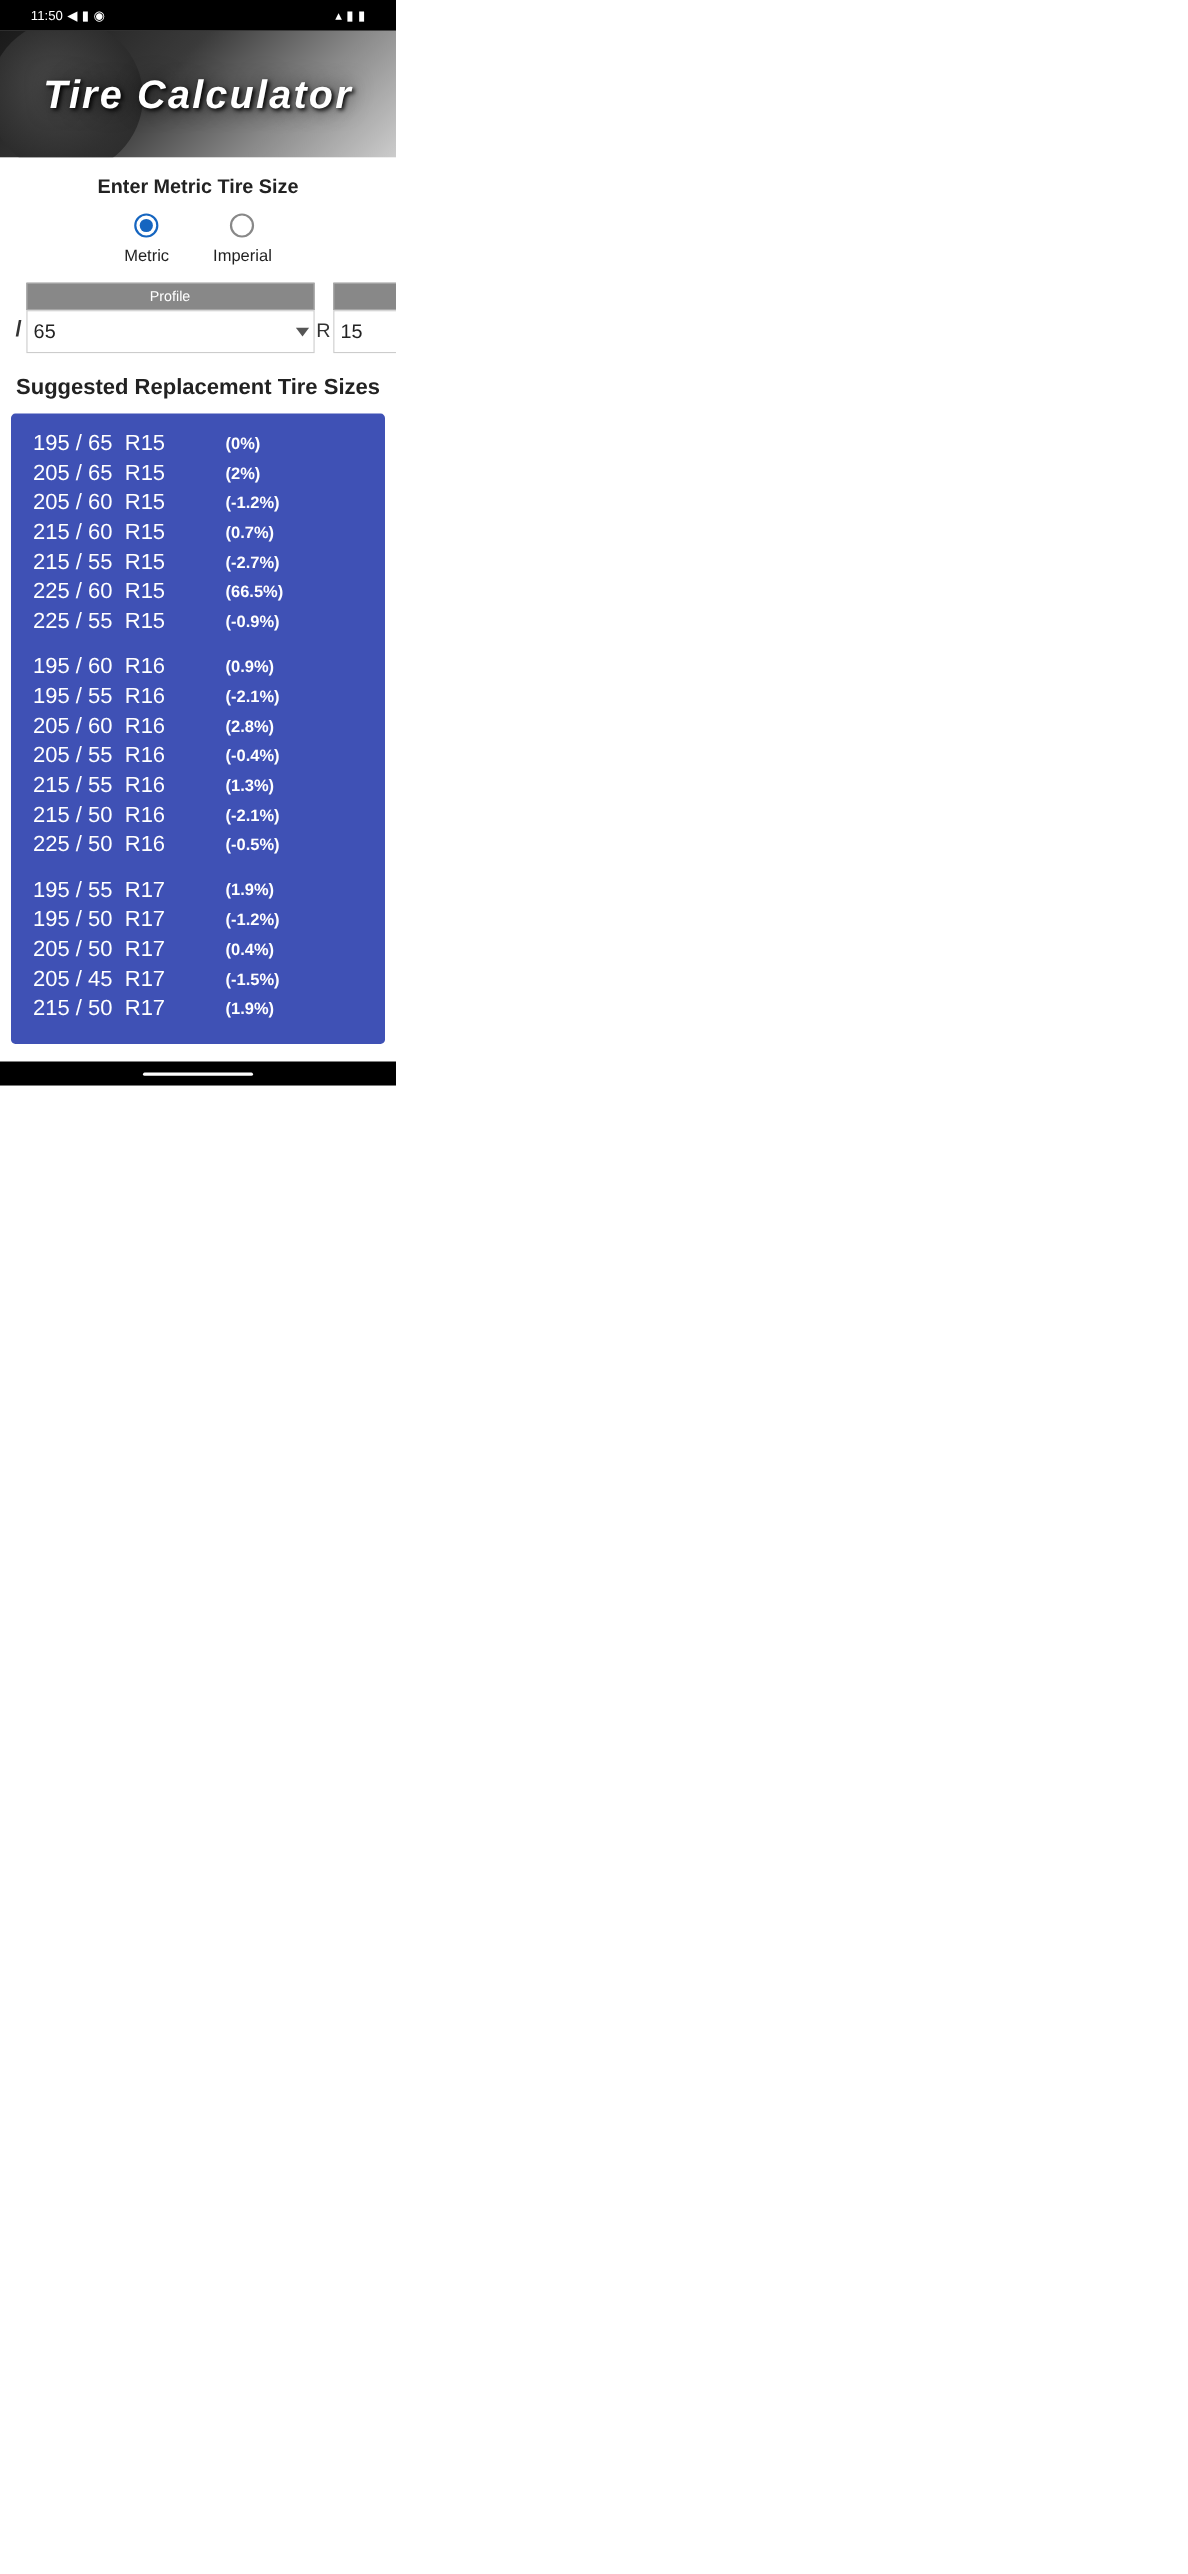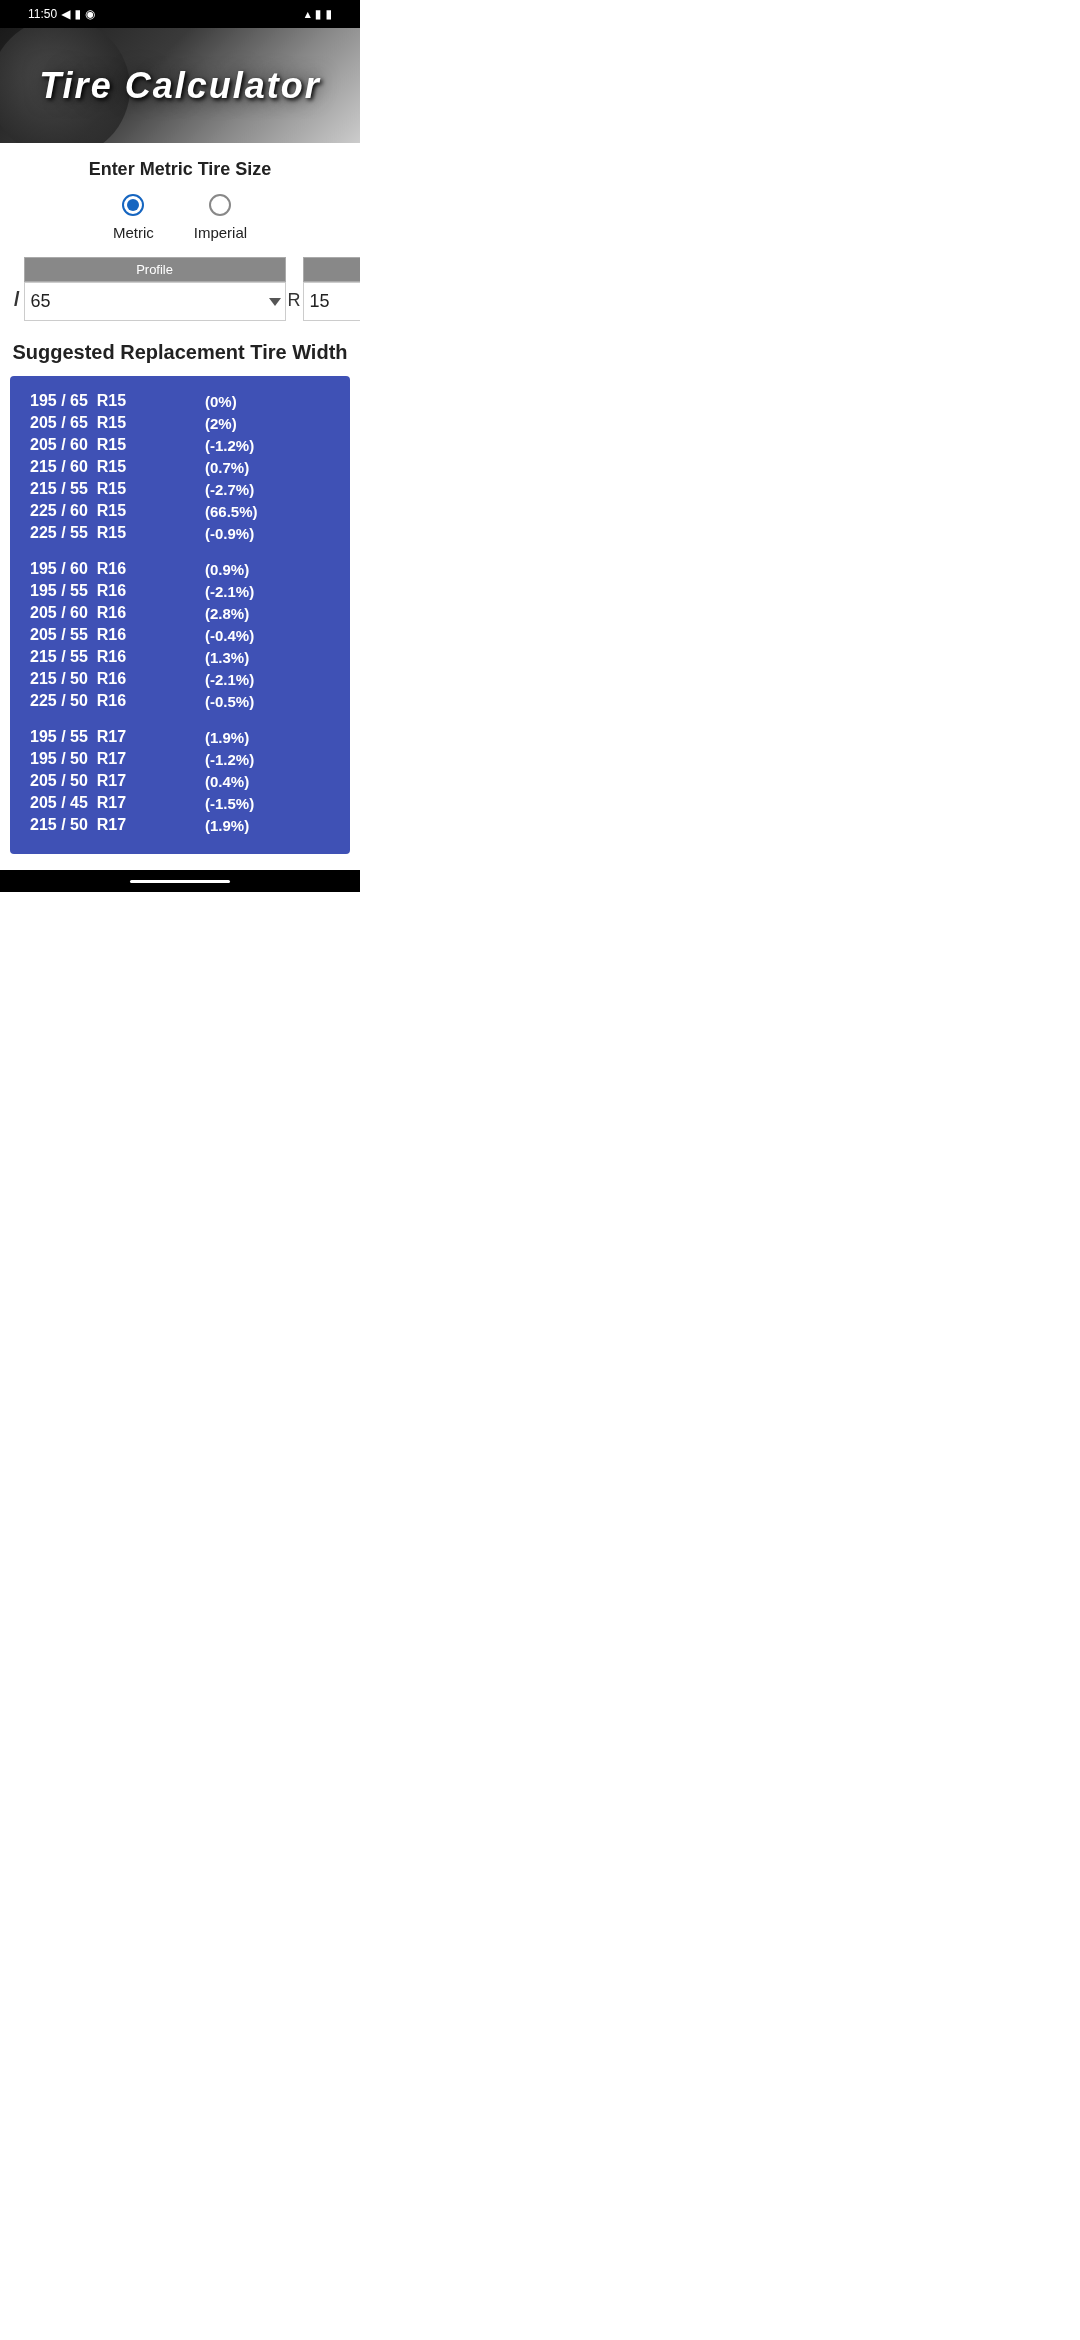--- a/index.html
+++ b/index.html
@@ -190,22 +190,22 @@
       margin-bottom: 0;
     }
 
     .result-item {
       display: flex;
       align-items: center;
       margin-bottom: 4px;
     }
     .result-item-text {
       color: #fff;
-      font-size: 16px;
-      font-weight: bold;
+      font-size: 20px;
+      font-weight: normal;
       width: 175px;
     }
     .result-pct {
       color: #fff;
       font-size: 15px;
       font-weight: bold;
     }
 
     
     .bottom-bar {
@@ -276,21 +276,21 @@
 
     <div class="input-group">
       <div class="input-label">Rim</div>
       <div class="input-field-wrap">
         <input class="input-field" type="text" value="15" style="">
         <div class="dropdown-arrow"></div>
       </div>
     </div>
   </div>
 
-  <div class="suggested-title">Suggested Replacement Tire Width</div>
+  <div class="suggested-title">Suggested Replacement Tire Sizes</div>
 
   <div class="results-box">
 
     <div class="result-group">
       <div class="result-item">
         <span class="result-item-text">195 / 65&nbsp;&nbsp;R15</span>
         <span class="result-pct">(0%)</span>
       </div>
       <div class="result-item">
         <span class="result-item-text">205 / 65&nbsp;&nbsp;R15</span>

